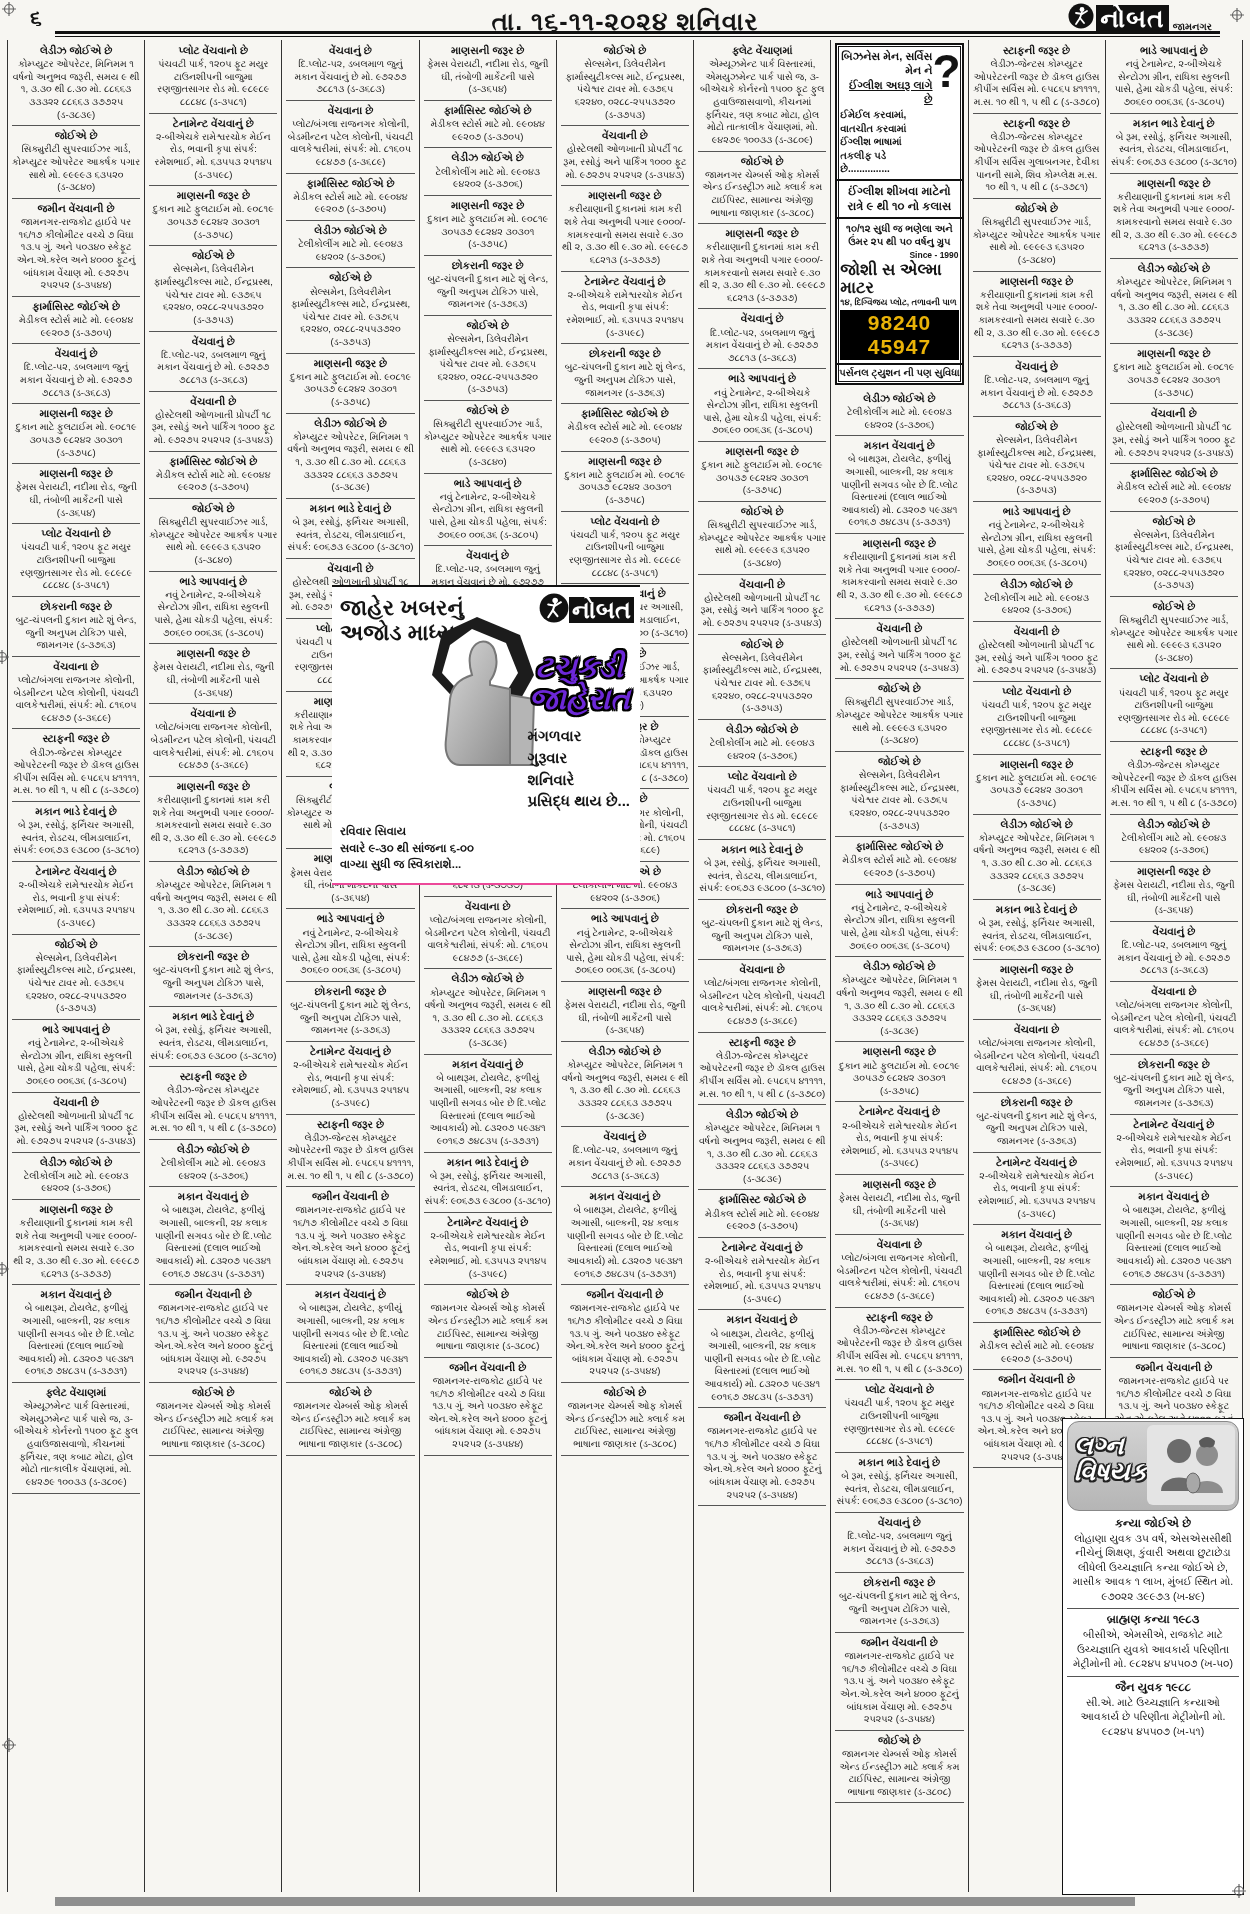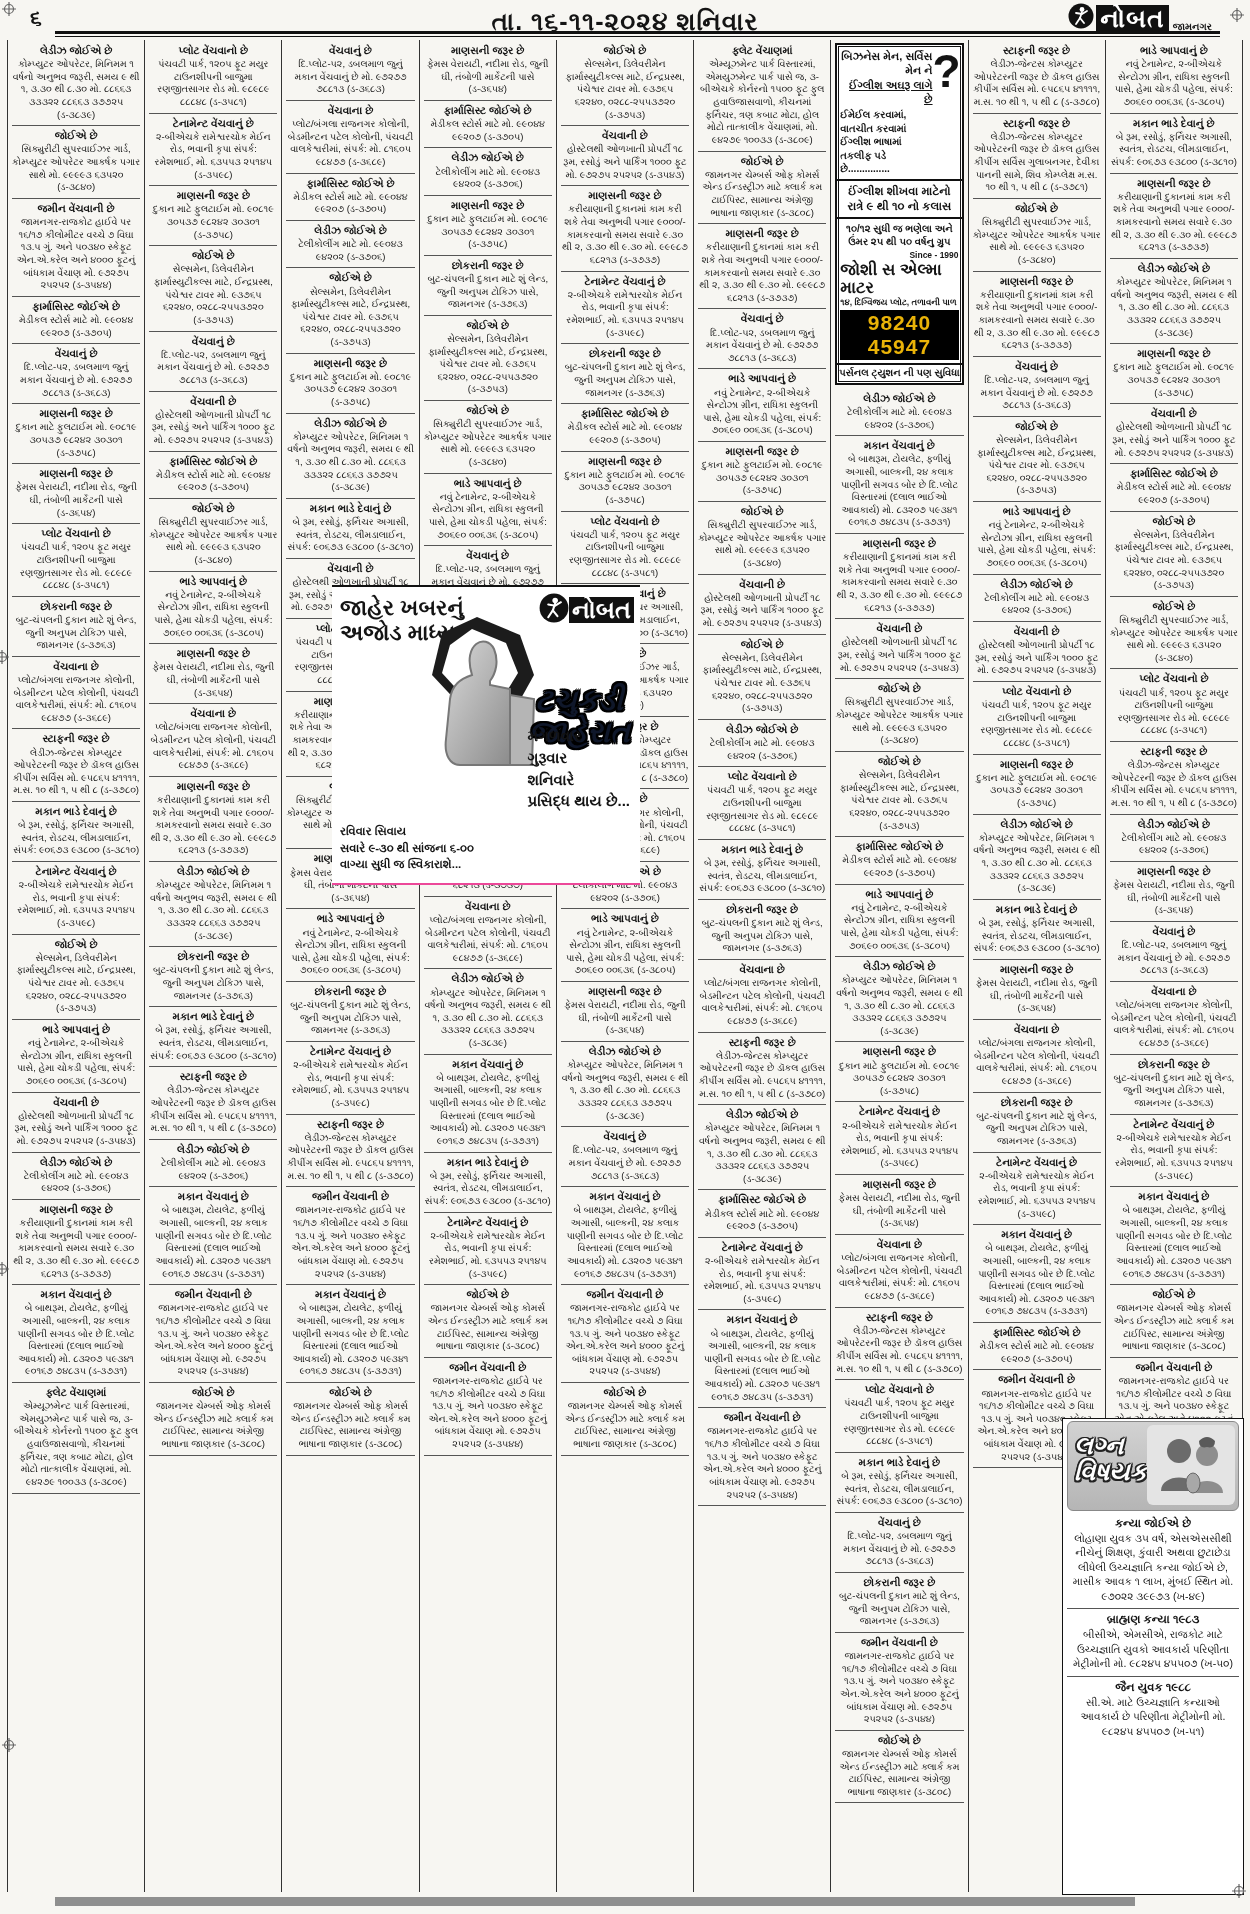--- a/index.html
+++ b/index.html
@@ -35,29 +35,29 @@
   .eng-name{font-size:16.5px;font-weight:700;line-height:1.1;}
   .eng-addr{font-size:8.5px;font-weight:bold;text-align:left;margin:1px 0 2px;}
   .eng-phone{background:#000;color:#eab308;font-size:21px;font-weight:900;text-align:center;letter-spacing:1px;padding:1px 0;}
   .eng-foot{font-size:10px;font-weight:bold;text-align:center;border-top:2px solid #111;margin:3px -3px 0;padding-top:2px;}
 
   
   .promo{position:absolute;left:332px;top:585px;width:308px;height:296px;background:#fff;border-top:2px solid #111;border-bottom:2px solid #ec4899;overflow:hidden;}
   .promo-tag{position:absolute;left:8px;top:8px;font-size:22px;font-weight:900;line-height:1.15;}
   .promo-logo{position:absolute;right:6px;top:6px;display:flex;align-items:center;}
   .promo-brand{font-size:24px;font-weight:900;background:#111;color:#fff;padding:0 3px;line-height:26px;}
-  .promo-script{position:absolute;right:10px;top:64px;text-align:center;font-style:italic;font-weight:900;font-size:30px;line-height:1.05;color:#0f172a;
-      text-shadow:2px 2px 0 #000,-2px -2px 0 #000,2px -2px 0 #000,-2px 2px 0 #000,0 2px 0 #000,2px 0 0 #000,0 -2px 0 #000,-2px 0 0 #000;margin-top:33px;}
+  .promo-script{position:absolute;right:10px;top:64px;text-align:center;font-style:italic;font-weight:900;font-size:30px;line-height:1.05;color:#6d28d9;
+      text-shadow:2px 2px 0 #000,-2px -2px 0 #000,2px -2px 0 #000,-2px 2px 0 #000,0 2px 0 #000,2px 0 0 #000,0 -2px 0 #000,-2px 0 0 #000;}
   .promo-days{position:absolute;right:10px;top:138px;font-size:15px;font-weight:bold;line-height:1.45;text-align:left;}
   .promo-timing{position:absolute;left:8px;bottom:10px;font-size:11.5px;font-weight:bold;line-height:1.45;}
   .promo-art{position:absolute;left:70px;top:28px;}
 
   
   .matri{position:absolute;left:1062px;top:1418px;width:182px;height:477px;background:#fff;border:1.5px solid #111;padding:2px 4px;box-sizing:border-box;overflow:hidden;}
-  .matri-banner{height:88px;background:linear-gradient(#d2d2d2,#b5b5b5);border:1px solid #888;border-radius:6px;position:relative;overflow:hidden;margin-bottom:2px;}
+  .matri-banner{height:88px;background:linear-gradient(#d2d2d2,#b5b5b5);border:1px solid #888;border-radius:12px;position:relative;overflow:hidden;margin-bottom:2px;}
   .matri-script{position:absolute;left:6px;top:10px;font-style:italic;font-weight:900;font-size:25px;line-height:1.05;color:#fff;
       text-shadow:1.5px 1.5px 0 #222,-1.5px -1.5px 0 #222,1.5px -1.5px 0 #222,-1.5px 1.5px 0 #222,0 1.5px 0 #222,1.5px 0 0 #222,0 -1.5px 0 #222,-1.5px 0 0 #222;}
   .matri-art{position:absolute;right:3px;top:3px;}
   .mad{padding:4px 0 5px;border-bottom:1px solid #555;}
   .mad:last-child{border-bottom:none;}
   .mad-h{font-weight:bold;font-size:11.5px;text-align:center;}
   .mad-b{font-size:10.5px;text-align:center;line-height:1.38;margin-top:1px;}
 
   
   .botbar{position:absolute;left:55px;right:115px;bottom:8px;height:9px;background:#8f8f8f;}

